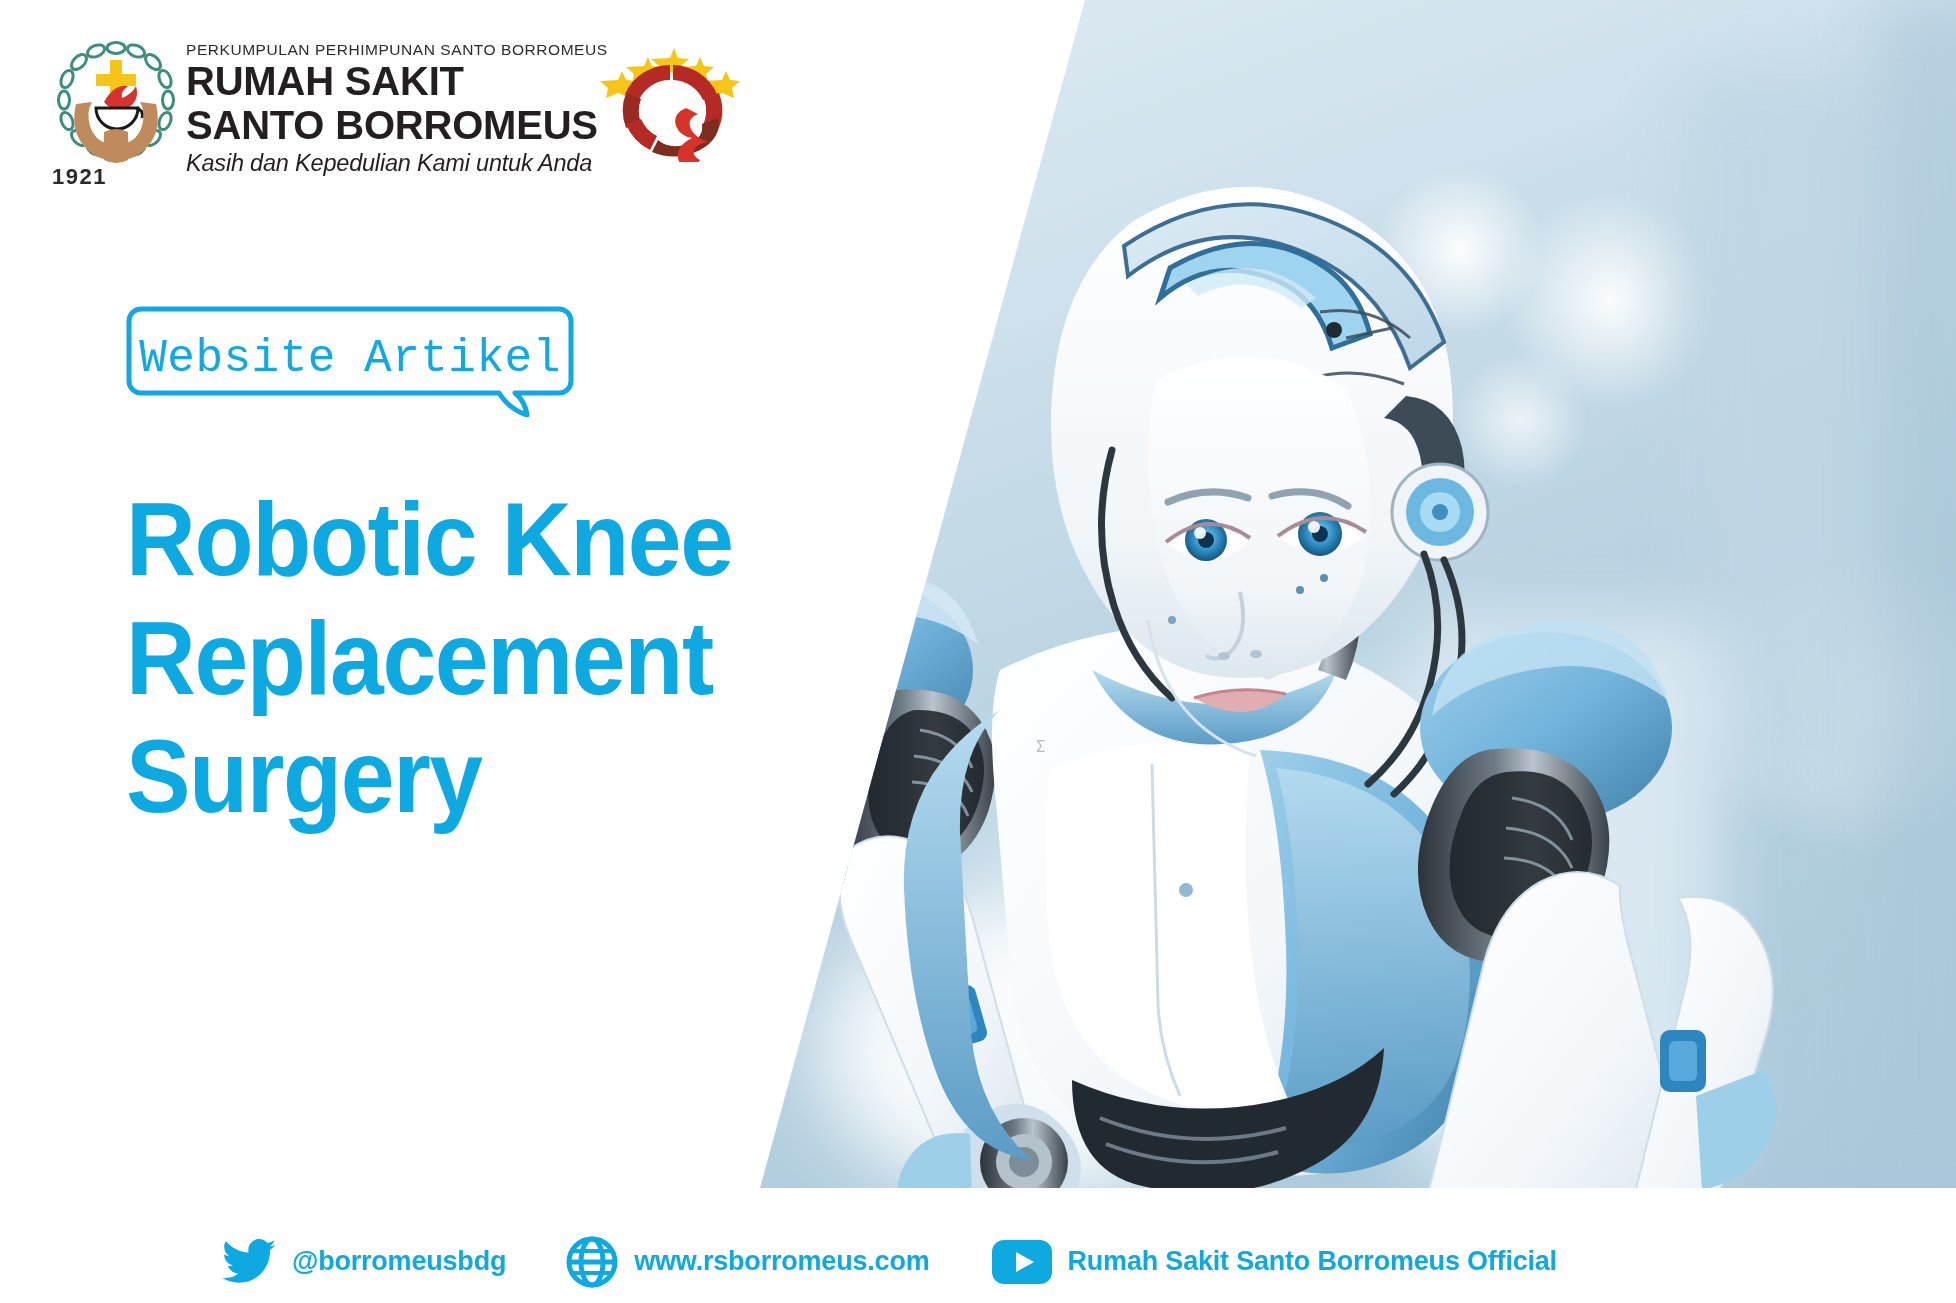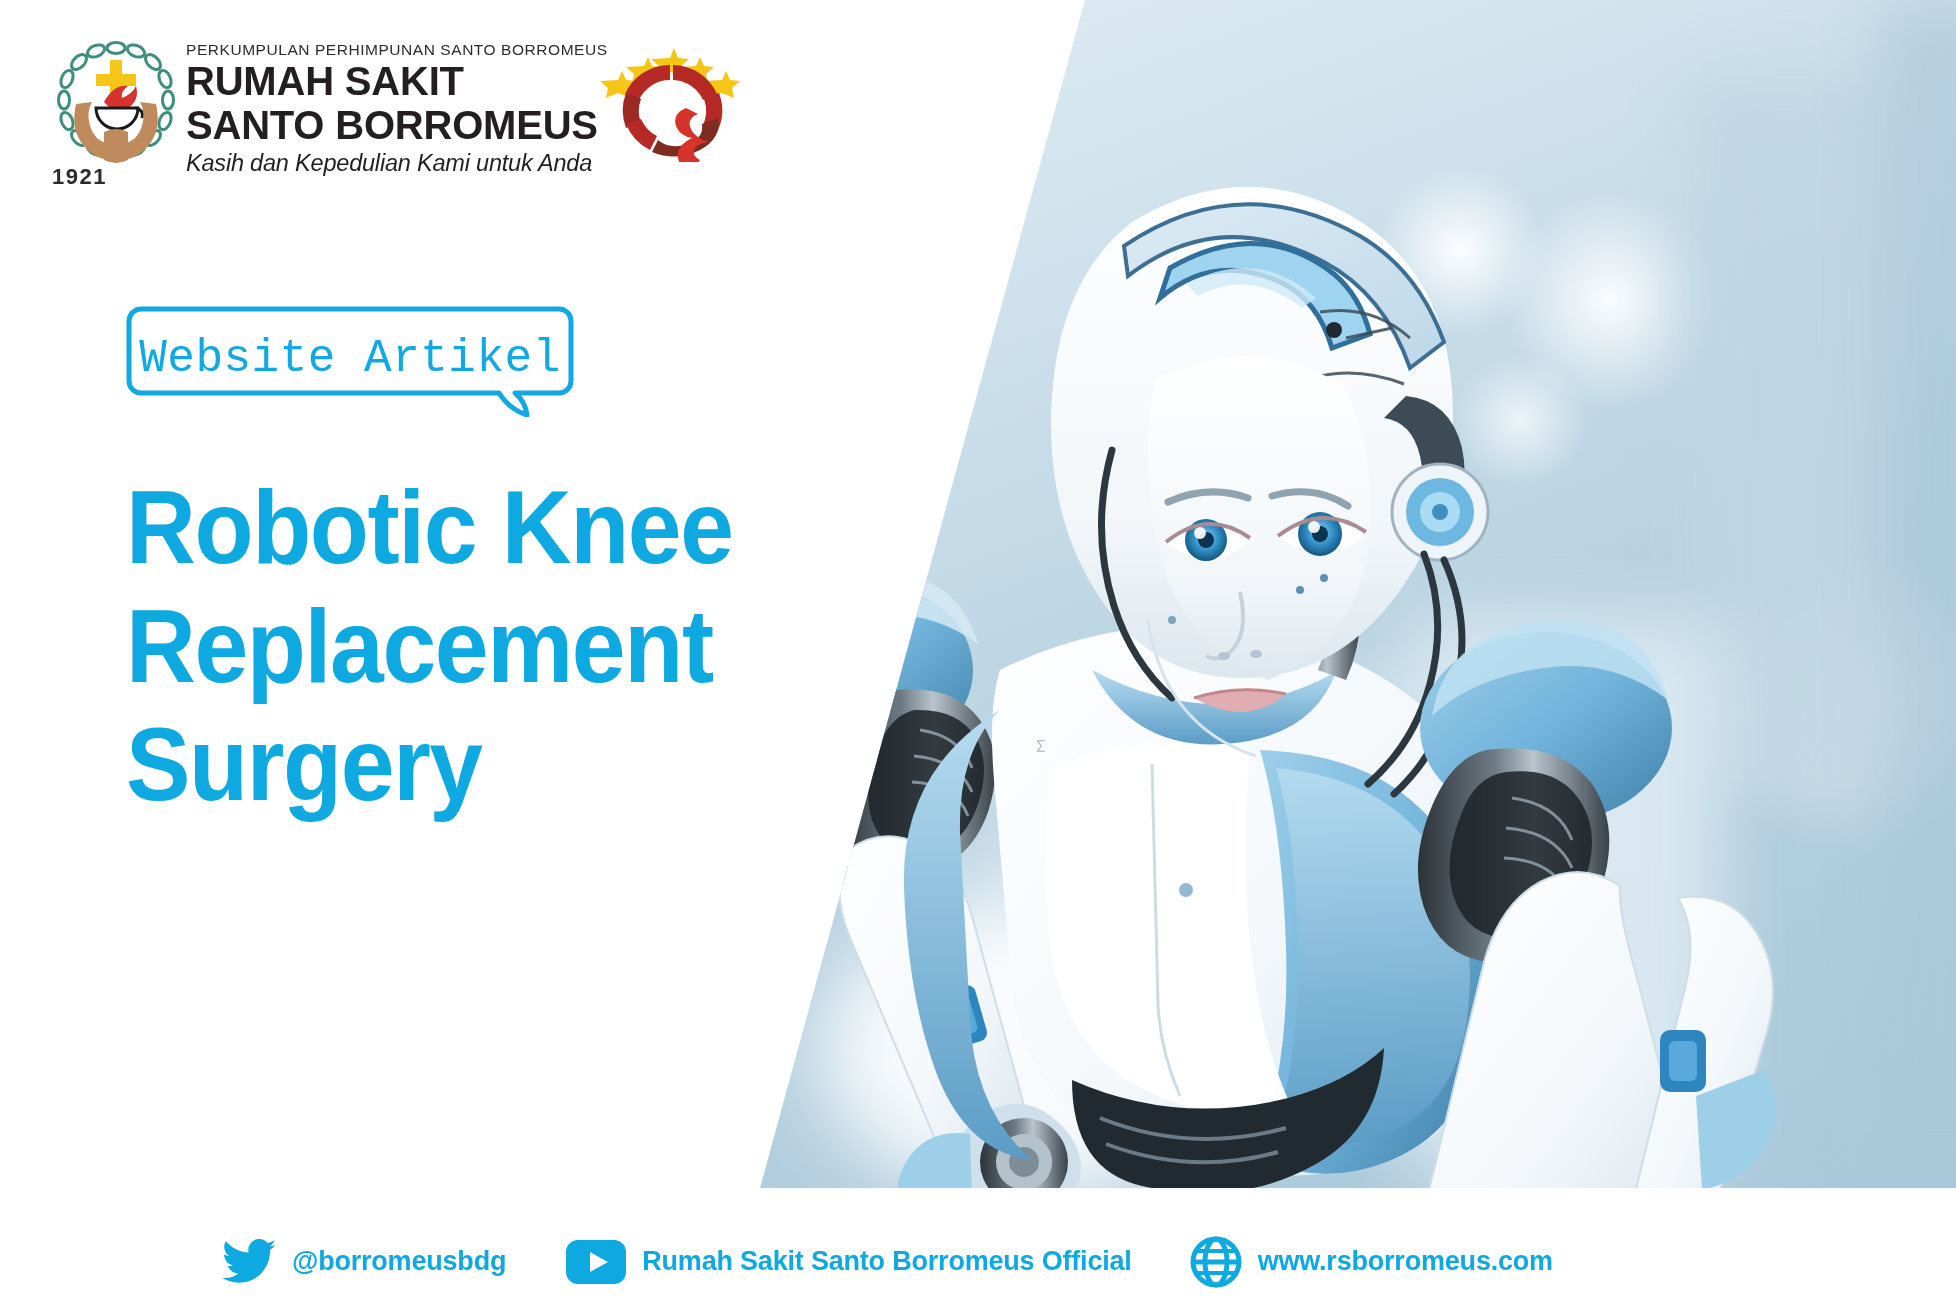--- a/index.html
+++ b/index.html
@@ -60,21 +60,21 @@
   }
   .badge-label{
     position:absolute;left:0;right:0;top:0;height:100%;
     display:flex;align-items:center;justify-content:center;
     font-size:46px;color:#11A8E3;letter-spacing:.5px;font-weight:400;
     padding-bottom:4px;box-sizing:border-box;
   }
 
   
   .headline{
-    position:absolute;left:126px;top:468px;width:820px;
+    position:absolute;left:126px;top:480px;width:820px;
     color:#0EA9E0;font-weight:bold;
     font-size:104px;line-height:1.14;letter-spacing:-1.5px;
   }
   .headline .ln{display:block;white-space:nowrap;
     transform:scaleX(.93);transform-origin:left center;}
 
   
   .footer{
     position:absolute;left:0;bottom:0;width:1956px;height:115px;
     display:flex;align-items:center;padding-left:222px;box-sizing:border-box;
@@ -368,36 +368,36 @@
   <div class="social s-tw">
     <span class="ico">
       <svg width="54" height="46" viewBox="0 0 54 46" xmlns="http://www.w3.org/2000/svg">
         <path d="M54 5.6c-2 .9-4.1 1.5-6.4 1.8 2.3-1.4 4-3.6 4.9-6.2-2.2 1.3-4.6 2.2-7.1 2.7A11.1 11.1 0 0 0 37.3 0C31.2 0 26.3 5 26.3 11.1c0 .9.1 1.7.3 2.5C17.4 13.2 9.2 8.8 3.8 2.1A11 11 0 0 0 2.2 7.7c0 3.8 2 7.2 4.9 9.2-1.8-.1-3.5-.6-5-1.4v.1c0 5.4 3.8 9.9 8.9 10.9-.9.3-1.9.4-2.9.4-.7 0-1.4-.1-2.1-.2 1.4 4.4 5.5 7.6 10.3 7.7A22.2 22.2 0 0 1 2.6 39c-.9 0-1.8 0-2.6-.2 4.9 3.1 10.6 4.9 16.8 4.9 20.2 0 31.2-16.7 31.2-31.2v-1.4c2.1-1.6 4-3.5 5.5-5.7z" fill="#0EA9E0"></path>
       </svg>
     </span>
     <span class="txt">@borromeusbdg</span>
   </div>
 
 
-  <div class="social s-yt">
-    <span class="ico">
-      <svg width="60" height="44" viewBox="0 0 60 44" xmlns="http://www.w3.org/2000/svg">
-        <rect x="0" y="0" width="60" height="44" rx="12" ry="12" fill="#0EA9E0"></rect>
-        <polygon points="24,12 42,22 24,32" fill="#ffffff"></polygon>
-      </svg>
-    </span>
-    <span class="txt">Rumah Sakit Santo Borromeus Official</span>
-  </div>
-
   <div class="social s-web">
     <span class="ico">
       <svg width="52" height="52" viewBox="0 0 52 52" xmlns="http://www.w3.org/2000/svg">
         <circle cx="26" cy="26" r="23" fill="none" stroke="#0EA9E0" stroke-width="5"></circle>
         <ellipse cx="26" cy="26" rx="11" ry="23" fill="none" stroke="#0EA9E0" stroke-width="5"></ellipse>
         <line x1="3" y1="26" x2="49" y2="26" stroke="#0EA9E0" stroke-width="5"></line>
         <line x1="7" y1="15" x2="45" y2="15" stroke="#0EA9E0" stroke-width="4"></line>
         <line x1="7" y1="37" x2="45" y2="37" stroke="#0EA9E0" stroke-width="4"></line>
       </svg>
     </span>
     <span class="txt">www.rsborromeus.com</span>
   </div>
 
+  <div class="social s-yt">
+    <span class="ico">
+      <svg width="60" height="44" viewBox="0 0 60 44" xmlns="http://www.w3.org/2000/svg">
+        <rect x="0" y="0" width="60" height="44" rx="12" ry="12" fill="#0EA9E0"></rect>
+        <polygon points="24,12 42,22 24,32" fill="#ffffff"></polygon>
+      </svg>
+    </span>
+    <span class="txt">Rumah Sakit Santo Borromeus Official</span>
+  </div>
+
 </div>
 
 </body></html>

